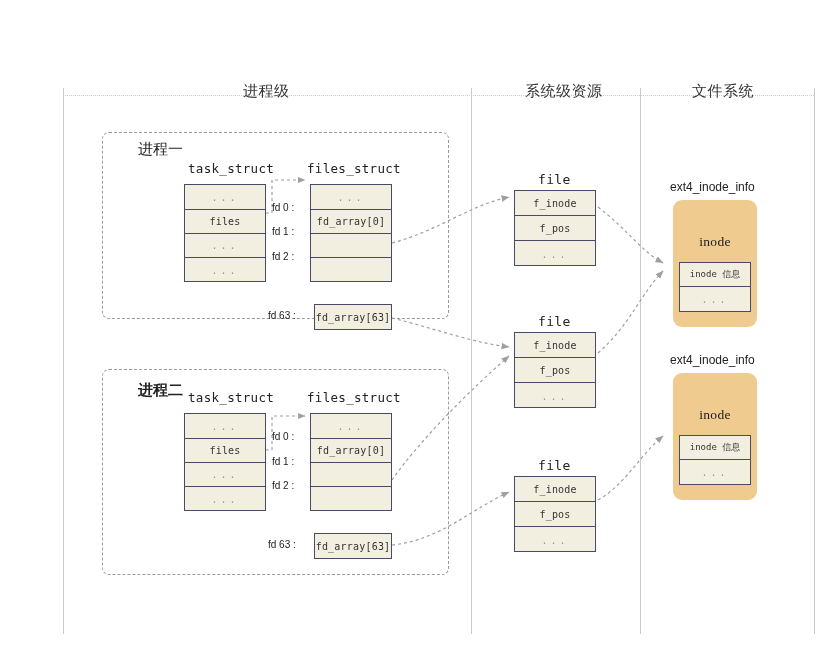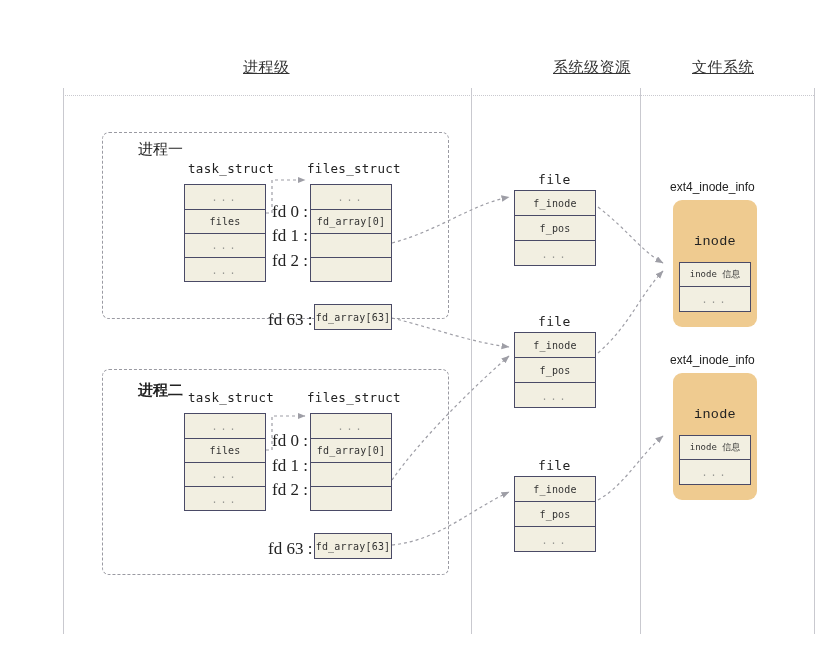--- a/index.html
+++ b/index.html
@@ -14,25 +14,24 @@
   
   .lane-rule{
     position:absolute;top:88px;width:1px;height:546px;
     background:#c9c9cf;
   }
   .lane-dotted{
     position:absolute;left:63px;top:95px;width:751px;height:0;
     border-top:1px dotted #c9c9cf;
   }
   .lane-title{
-    position:absolute;top:58px;
+    position:absolute;top:82px;
     font-size:15px;color:#333;letter-spacing:.5px;
     white-space:nowrap;
     font-family:"Liberation Sans", sans-serif;
-    text-decoration:underline;
   }
 
   
   .proc-box{
     position:absolute;
     border:1px dashed #9a9aa2;
     border-radius:7px;
     background:transparent;
   }
   .proc-label{
@@ -65,34 +64,34 @@
   }
   .struct .row:last-child{border-bottom:none;}
   .struct .row.empty{color:transparent;}
   .dots{
     letter-spacing:3px;color:#9a9a95;font-size:10px;
   }
 
   
   .fd{
     position:absolute;
-    font-family:Liberation Serif, serif;
-    font-size:17px;color:#222;white-space:nowrap;
+    font-family:Liberation Sans, sans-serif;
+    font-size:10px;color:#222;white-space:nowrap;
   }
 
   
   .inode-card{
     position:absolute;
     background:#EFCB90;
     border-radius:9px;
     box-sizing:border-box;
   }
   .inode-card .inode-title{
     position:absolute;left:0;right:0;top:34px;text-align:center;
-    font-family:Liberation Mono, monospace;
+    font-family:Liberation Serif, serif;
     font-size:13.5px;color:#222;letter-spacing:.3px;
   }
   .inode-inner{
     position:absolute;left:6px;right:6px;top:62px;
     border:1.4px solid #4a4a66;
     background:#F2EFE1;
     box-sizing:border-box;
   }
   .inode-inner .row{
     box-sizing:border-box;
@@ -120,21 +119,21 @@
 
 <div id="stage">
 
   <div class="lane-rule" style="left:63px;"></div>
   <div class="lane-rule" style="left:471px;"></div>
   <div class="lane-rule" style="left:640px;"></div>
   <div class="lane-rule" style="left:814px;"></div>
   <div class="lane-dotted"></div>
 
   <div class="lane-title" style="left:243px;">进程级</div>
-  <div class="lane-title" style="left:525px;margin-left:28px;">系统级资源</div>
+  <div class="lane-title" style="left:525px;">系统级资源</div>
   <div class="lane-title" style="left:692px;">文件系统</div>
 
   <svg class="links" viewBox="0 0 836 651">
     <defs>
       <marker id="ah" markerWidth="9" markerHeight="9" refX="7.5" refY="3.2" orient="auto" markerUnits="userSpaceOnUse">
         <path d="M0,0 L8,3.2 L0,6.4 z" fill="#9e9ea6"></path>
       </marker>
     </defs>
 
     <path d="M266,213 L272,213 L272,180 L305,180" fill="none" stroke="#9e9ea6" stroke-width="1.2" stroke-dasharray="3,3" marker-end="url(#ah)"></path>

